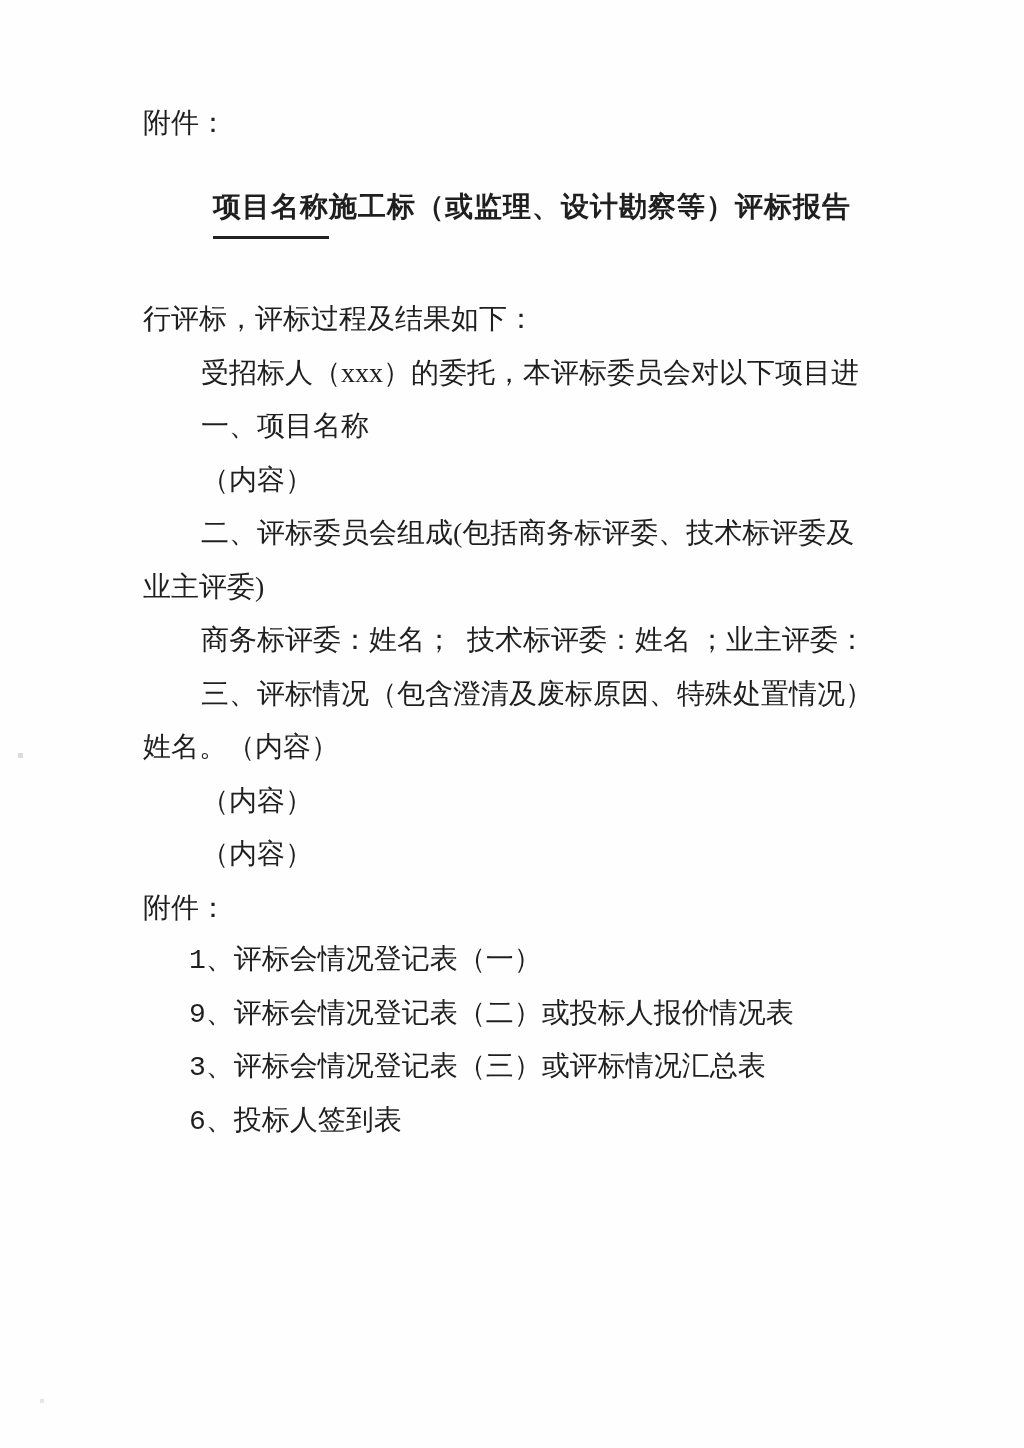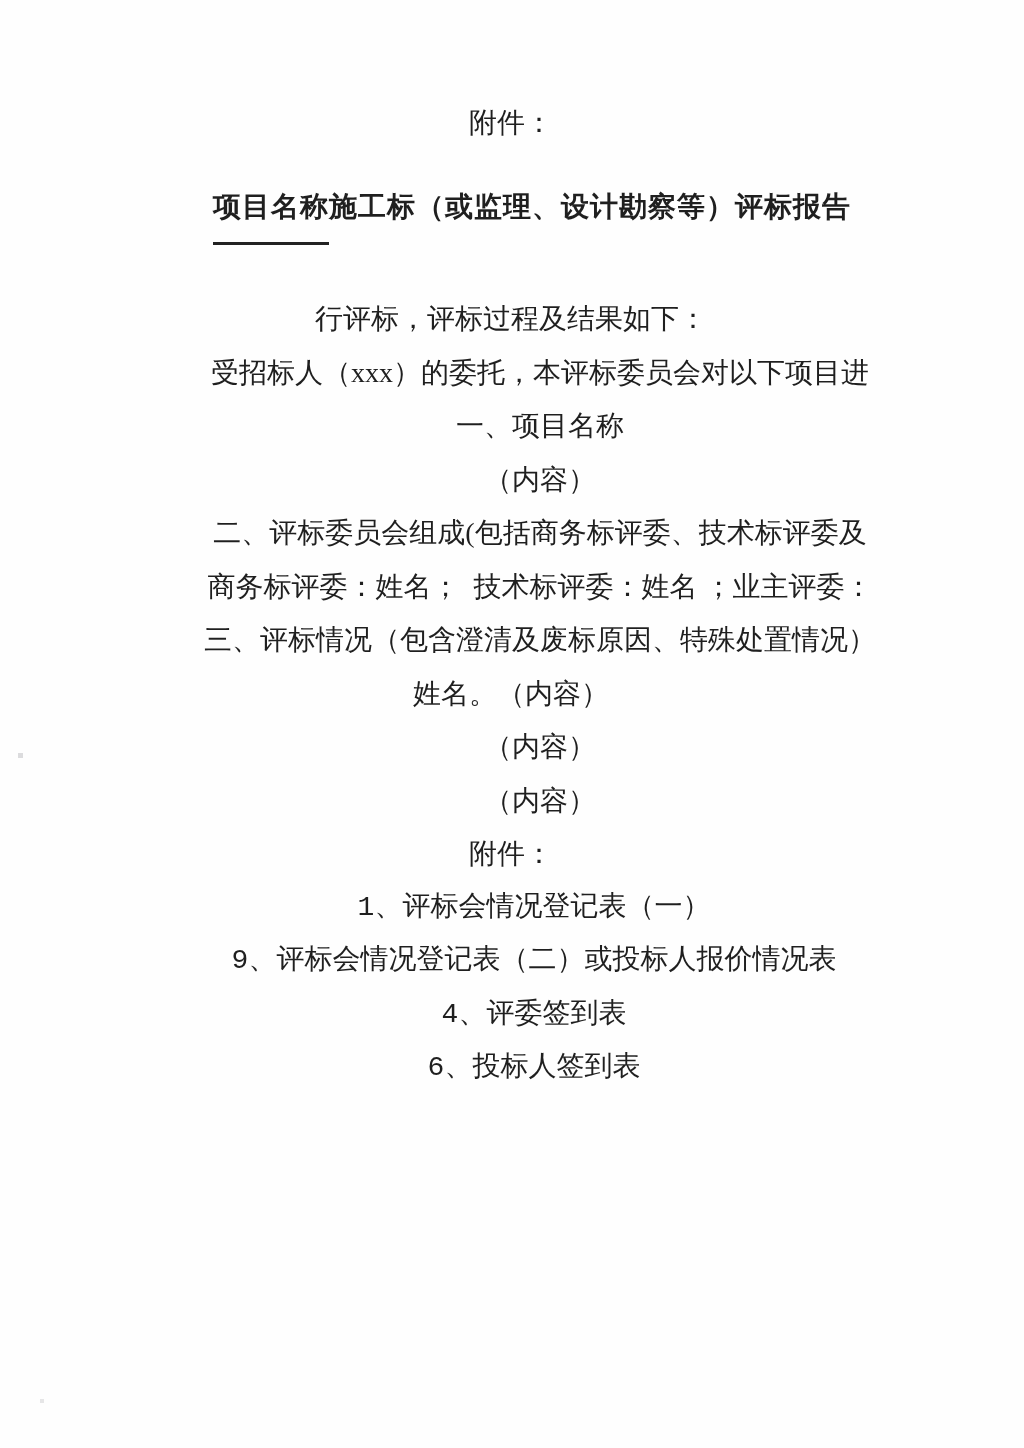--- a/index.html
+++ b/index.html
@@ -16,40 +16,39 @@
     color: #1f1f1f;
     font-family: "Liberation Serif", serif;
     font-size: 28px;
     line-height: 53.5px;
     padding: 96px 145px 0 143px;
     overflow: hidden;
   }
   .line {
     white-space: pre;   
     margin: 0;
-    text-align: center;
   }
   .indent {
     text-indent: 58px;  
   }
   .list-indent {
     text-indent: 46px;  
     font-family: Liberation Mono, monospace;
   }
   .doc-title {
     text-align: center;
     font-weight: 700;
     font-size: 28px;
     letter-spacing: 1px;
     margin: 30px 0 59px 42px;
     white-space: pre;
   }
   .underlined {
     border-bottom: 3px solid #222222;
-    padding-bottom: 20px;
+    padding-bottom: 14px;
   }
   .speck {
     position: absolute;
     background: #c9c9cc;
   }
   .speck-1 { left: 18px; top: 753px; width: 5px; height: 5px; opacity: .65; }
   .speck-2 { left: 40px; top: 1399px; width: 4px; height: 4px; opacity: .45; }
 </style>
 </head>
 <body>
@@ -61,32 +60,33 @@
   <div class="doc-title"><span class="underlined">项目名称</span><span>施工标（或监理、设计勘察等）评标报告</span></div>
 
   <div>
     <div class="line">行评标，评标过程及结果如下：</div>
     <div class="line indent">受招标人（xxx）的委托，本评标委员会对以下项目进</div>
 
     <div class="line indent">一、项目名称</div>
     <div class="line indent">（内容）</div>
 
     <div class="line indent">二、评标委员会组成(包括商务标评委、技术标评委及</div>
+    <div class="line">业主评委)</div>
     <div class="line indent">商务标评委：姓名；  技术标评委：姓名 ；业主评委：</div>
     <div class="line indent">三、评标情况（包含澄清及废标原因、特殊处置情况）</div>
 
     <div class="line">姓名。（内容）</div>
     <div class="line indent">（内容）</div>
 
     <div class="line indent">（内容）</div>
 
     <div class="line">附件：</div>
 
     <div class="line list-indent">1、评标会情况登记表（一）</div>
     <div class="line list-indent">9、评标会情况登记表（二）或投标人报价情况表</div>
-    <div class="line list-indent">4、评委签到表</div>
+    <div class="line list-indent">3、评标会情况登记表（三）或评标情况汇总表</div>
     <div class="line list-indent">6、投标人签到表</div>
   </div>
 
   <div class="speck speck-1"></div>
   <div class="speck speck-2"></div>
 
 </div>
 
 </body></html>

